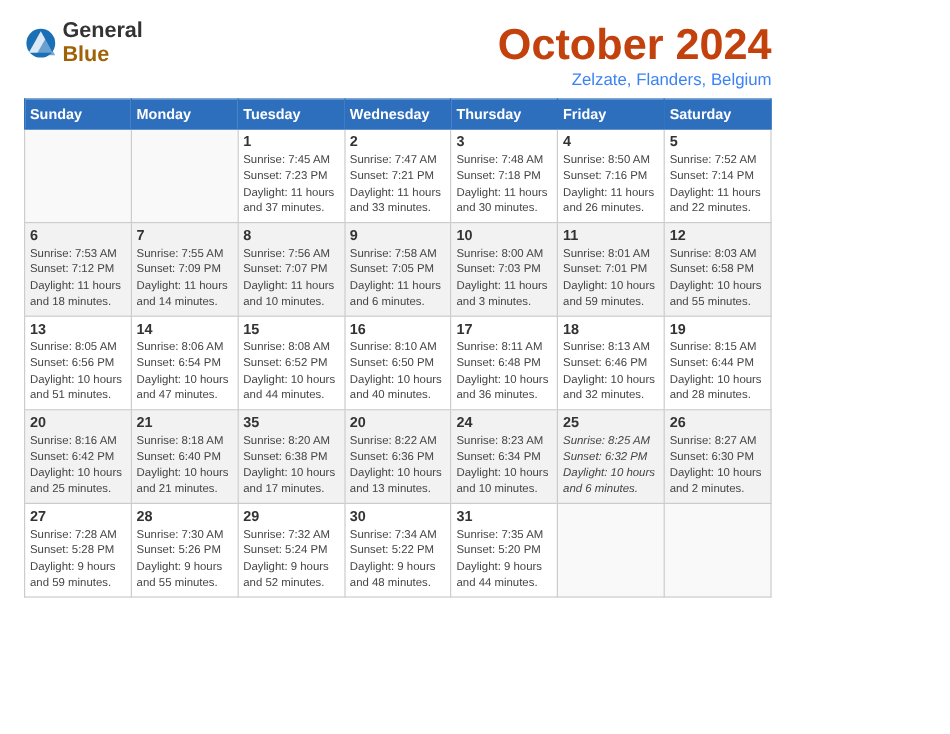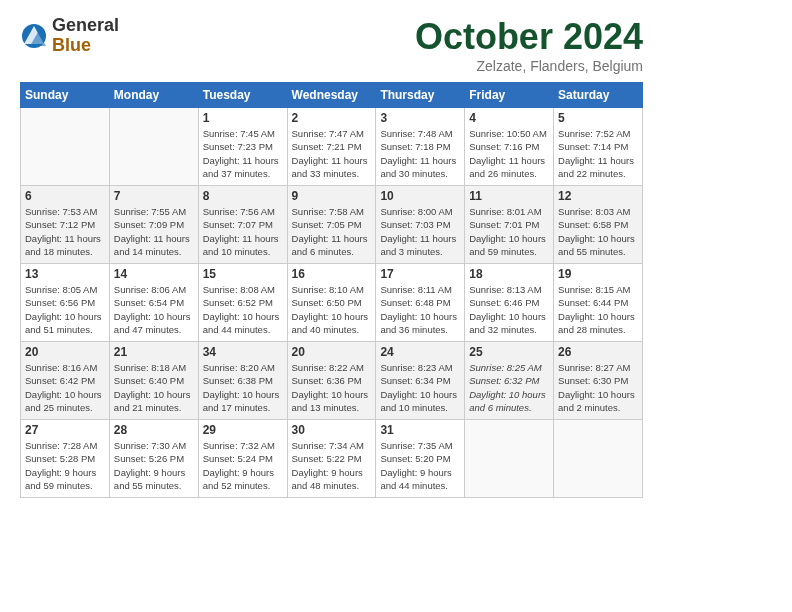--- a/index.html
+++ b/index.html
@@ -43,25 +43,25 @@
       width: 28px;
       height: 28px;
       margin-right: 4px;
     }
     .title-area {
       text-align: right;
     }
     .month-title {
       font-size: 36px;
       font-weight: bold;
-      color: #14532d;
+      color: #c2410c;
     }
     .location {
       font-size: 14px;
-      color: #737373;
+      color: #3b82f6;
     }
     .calendar {
       width: 100%;
       border-collapse: collapse;
       font-size: 10px;
     }
     .calendar th {
       background-color: #2e6fbd;
       color: #fff;
       padding: 5px 4px;
@@ -152,21 +152,21 @@
 Daylight: 11 hours and 33 minutes.</div>
           </td>
           <td>
             <span class="day-num">3</span>
             <div class="day-info" style="white-space: pre-line;">Sunrise: 7:48 AM
 Sunset: 7:18 PM
 Daylight: 11 hours and 30 minutes.</div>
           </td>
           <td>
             <span class="day-num">4</span>
-            <div class="day-info" style="white-space: pre-line;">Sunrise: 10:50 AM
+            <div class="day-info" style="white-space: pre-line;">Sunrise: 8:50 AM
 Sunset: 7:16 PM
 Daylight: 11 hours and 26 minutes.</div>
           </td>
           <td>
             <span class="day-num">5</span>
             <div class="day-info" style="white-space: pre-line;">Sunrise: 7:52 AM
 Sunset: 7:14 PM
 Daylight: 11 hours and 22 minutes.</div>
           </td>
         </tr>
@@ -265,21 +265,21 @@
 Sunset: 6:42 PM
 Daylight: 10 hours and 25 minutes.</div>
           </td>
           <td>
             <span class="day-num">21</span>
             <div class="day-info" style="white-space: pre-line;">Sunrise: 8:18 AM
 Sunset: 6:40 PM
 Daylight: 10 hours and 21 minutes.</div>
           </td>
           <td>
-            <span class="day-num">34</span>
+            <span class="day-num">35</span>
             <div class="day-info" style="white-space: pre-line;">Sunrise: 8:20 AM
 Sunset: 6:38 PM
 Daylight: 10 hours and 17 minutes.</div>
           </td>
           <td>
             <span class="day-num">20</span>
             <div class="day-info" style="white-space: pre-line;">Sunrise: 8:22 AM
 Sunset: 6:36 PM
 Daylight: 10 hours and 13 minutes.</div>
           </td>

